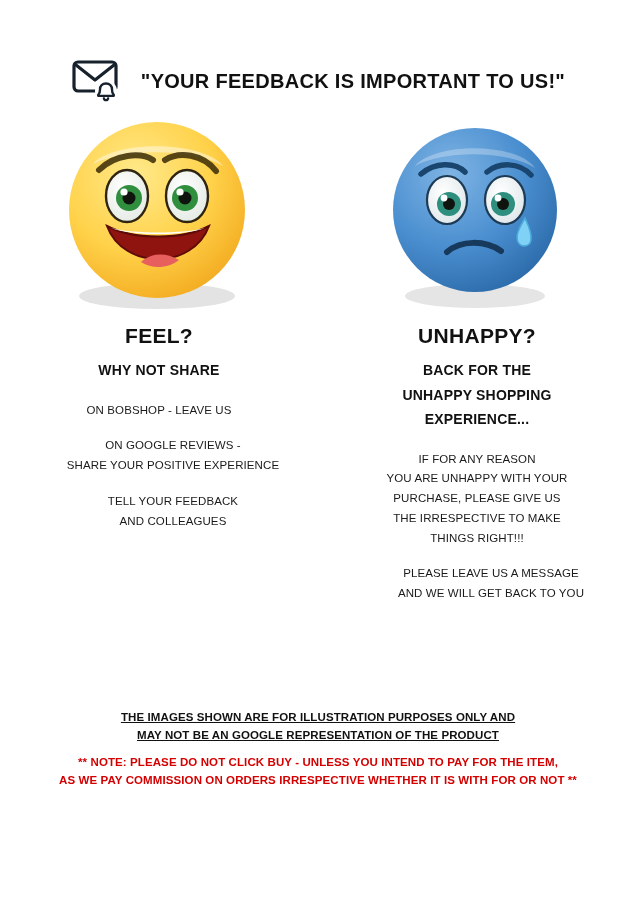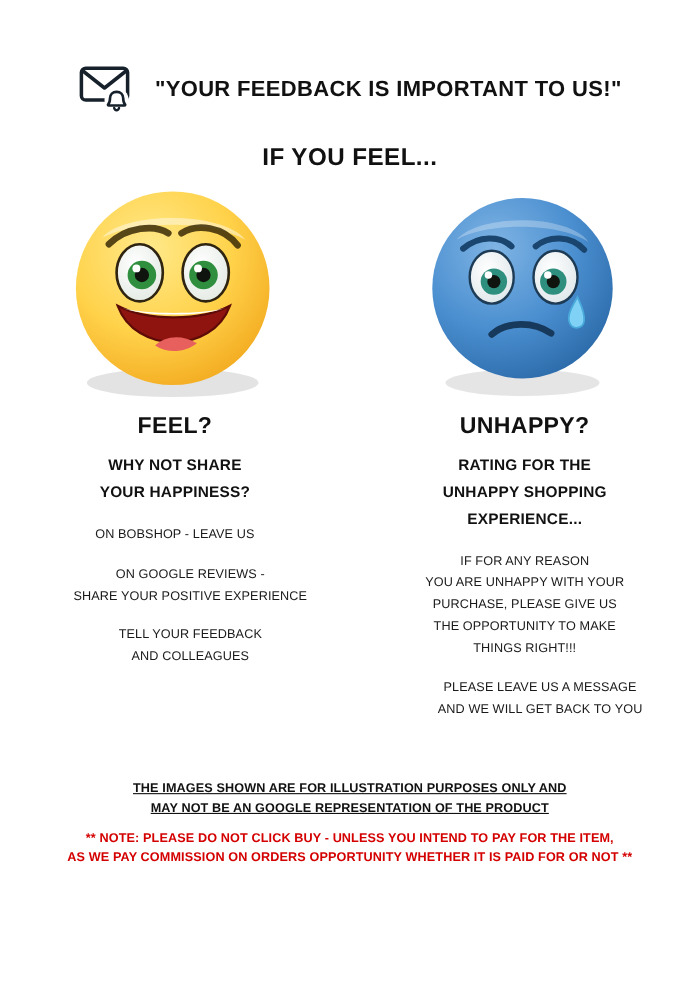--- a/index.html
+++ b/index.html
@@ -132,21 +132,20 @@
         <rect x="3" y="4" width="42" height="29" rx="4" ry="4" fill="#ffffff" stroke="#16212b" stroke-width="3.2"></rect>
         <path d="M5 7 L24 22 L43 7" fill="none" stroke="#16212b" stroke-width="3.2" stroke-linecap="round" stroke-linejoin="round"></path>
         <circle cx="35" cy="33" r="11" fill="#ffffff"></circle>
         <path d="M35 25.5c-3.6 0-6 2.5-6 5.9 0 3.1-.5 4.3-1.6 5.3-.5.45-.2 1.2.5 1.2h14.2c.7 0 1-.75.5-1.2-1.1-1-1.6-2.2-1.6-5.3 0-3.4-2.4-5.9-6-5.9z" fill="none" stroke="#16212b" stroke-width="2.4" stroke-linejoin="round"></path>
         <path d="M32.8 40.2c.3 1.3 1.2 2 2.2 2s1.9-.7 2.2-2" fill="none" stroke="#16212b" stroke-width="2.2" stroke-linecap="round"></path>
       </svg>
     </span>
     <span class="headline">"YOUR FEEDBACK IS IMPORTANT TO US!"</span>
   </div>
 
-  <div class="subheadline">IF YOU FEEL...</div>
 
   <div class="columns">
 
     <div class="col">
       <div class="face-wrap">
         <svg width="212" height="200" viewBox="0 0 212 200" xmlns="http://www.w3.org/2000/svg">
           <ellipse cx="104" cy="178" rx="78" ry="13" fill="#d9d9d9" opacity="0.75"></ellipse>
           <defs>
             <radialGradient id="happyGrad" cx="38%" cy="30%" r="78%">
               <stop offset="0%" stop-color="#ffe98a"></stop>
@@ -174,21 +173,20 @@
           <circle cx="127" cy="74" r="3.6" fill="#ffffff"></circle>
 
           <path d="M54 108 C70 152, 140 152, 156 108 C130 122, 80 122, 54 108Z" fill="#8f1410" stroke="#5e0b08" stroke-width="2"></path>
           <path d="M58 110 C80 118, 130 118, 152 110 C130 116, 80 116, 58 110Z" fill="#ffffff"></path>
           <path d="M88 144 C100 152, 116 150, 126 142 C112 134, 98 135, 88 144Z" fill="#e8605e"></path>
         </svg>
       </div>
       <div class="col-title">FEEL?</div>
       <div class="col-sub">
         <div>WHY NOT SHARE</div>
-        <div>YOUR HAPPINESS?</div>
       </div>
       <div class="block">
         <div>ON BOBSHOP - LEAVE US</div>
       </div>
       <div class="block tight">
         <div>ON GOOGLE REVIEWS -</div>
         <div>SHARE YOUR POSITIVE EXPERIENCE</div>
       </div>
       <div class="block tight">
         <div>TELL YOUR FEEDBACK</div>
@@ -226,39 +224,39 @@
           <circle cx="65" cy="80" r="3.4" fill="#ffffff"></circle>
           <circle cx="119" cy="80" r="3.4" fill="#ffffff"></circle>
 
           <path d="M146 100 C140 110, 136 118, 139 124 C142 130, 151 129, 152 122 C153 114, 149 107, 146 100Z" fill="#7fd2f5" stroke="#49a9da" stroke-width="1.6"></path>
 
           <path d="M68 134 C82 122, 106 122, 122 133" fill="none" stroke="#17395c" stroke-width="6" stroke-linecap="round"></path>
         </svg>
       </div>
       <div class="col-title">UNHAPPY?</div>
       <div class="col-sub">
-        <div>RATING FOR THE</div>
+        <div>BACK FOR THE</div>
         <div>UNHAPPY SHOPPING</div>
         <div>EXPERIENCE...</div>
       </div>
       <div class="block">
         <div>IF FOR ANY REASON</div>
         <div>YOU ARE UNHAPPY WITH YOUR</div>
         <div>PURCHASE, PLEASE GIVE US</div>
-        <div>THE OPPORTUNITY TO MAKE</div>
+        <div>THE IRRESPECTIVE TO MAKE</div>
         <div>THINGS RIGHT!!!</div>
       </div>
       <div class="block tight">
         <div>PLEASE LEAVE US A MESSAGE</div>
         <div>AND WE WILL GET BACK TO YOU</div>
       </div>
     </div>
 
   </div>
 
   <div class="footer">
     <div class="footer-line">THE IMAGES SHOWN ARE FOR ILLUSTRATION PURPOSES ONLY AND</div>
     <div class="footer-line">MAY NOT BE AN GOOGLE REPRESENTATION OF THE PRODUCT</div>
     <div class="footer-red">** NOTE: PLEASE DO NOT CLICK BUY - UNLESS YOU INTEND TO PAY FOR THE ITEM,</div>
-    <div class="footer-red" style="margin-top:0">AS WE PAY COMMISSION ON ORDERS OPPORTUNITY WHETHER IT IS PAID FOR OR NOT **</div>
+    <div class="footer-red" style="margin-top:0">AS WE PAY COMMISSION ON ORDERS IRRESPECTIVE WHETHER IT IS WITH FOR OR NOT **</div>
   </div>
 
 </div>
 
 </body></html>

